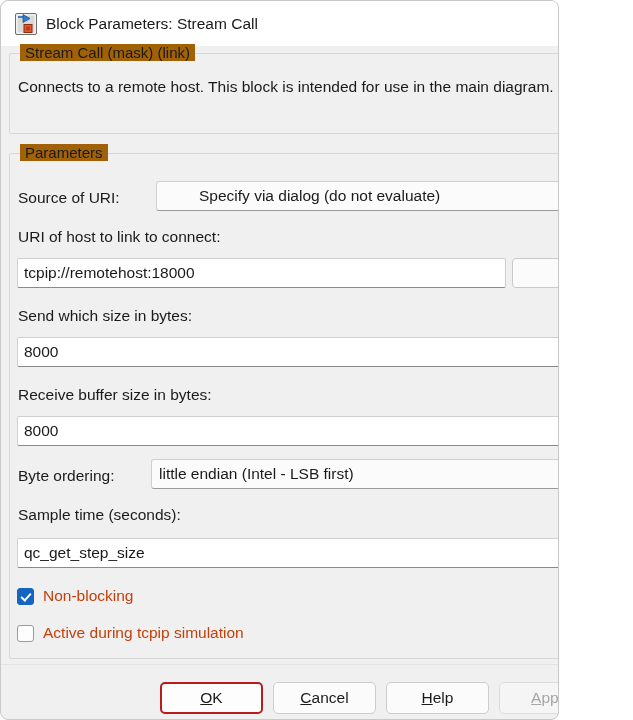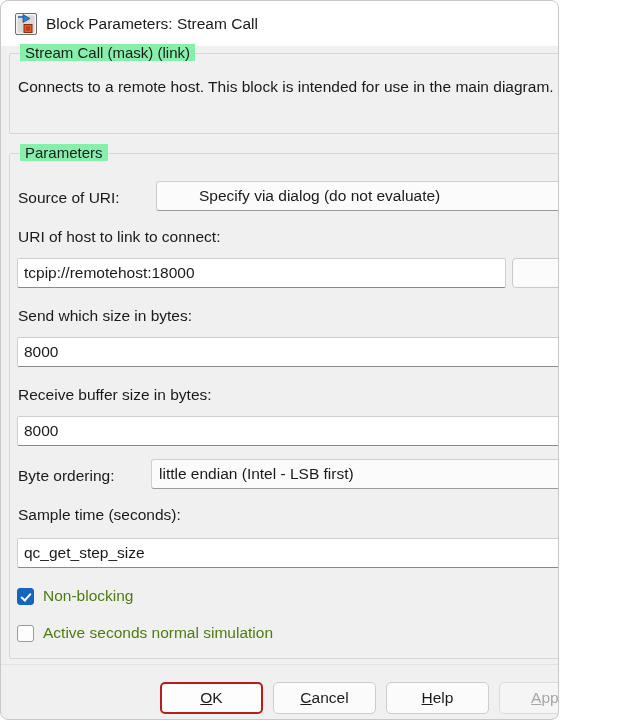--- a/index.html
+++ b/index.html
@@ -65,21 +65,21 @@
     position: absolute;
     border: 1px solid #d7d7d7;
     border-radius: 2px;
     background: transparent;
   }
   .group-legend {
     position: absolute;
     top: -10px;
     left: 10px;
     padding: 0 5px;
-    background: #86efac;
+    background: #a16207;
     font-size: 15px;
     color: #1a1a1a;
     white-space: nowrap;
   }
 
   #desc-group {
     left: 8px; top: 52px;
     width: 617px; height: 79px;
   }
   #params-group {
@@ -214,21 +214,21 @@
     position: absolute;
     left: 5px; top: 2px;
     width: 4px; height: 8px;
     border: solid #ffffff;
     border-width: 0 2px 2px 0;
     transform: rotate(42deg);
   }
   .check-label {
     margin-left: 9px;
     font-size: 15.5px;
-    color: #4d7c0f;
+    color: #c2410c;
     white-space: nowrap;
   }
 
   
   .footer-sep {
     position: absolute;
     left: 0; top: 663px;
     width: 633px; height: 1px;
     background: #e3e3e3;
   }
@@ -330,21 +330,21 @@
         <i></i>
     </div>
 
     <div class="checkrow" style="left:7px; top:433px;">
       <span class="cbox checked"></span>
       <span class="check-label">Non-blocking</span>
     </div>
 
     <div class="checkrow" style="left:7px; top:470px;">
       <span class="cbox unchecked"></span>
-      <span class="check-label">Active seconds normal simulation</span>
+      <span class="check-label">Active during tcpip simulation</span>
     </div>
   </div>
 
   <div class="footer-sep"></div>
 
   <div class="btn default" style="left:159px; top:681px; width:103px;">
     <span><u>O</u><span>K</span></span>
   </div>
 
   <div class="btn" style="left:272px; top:681px; width:103px;">

